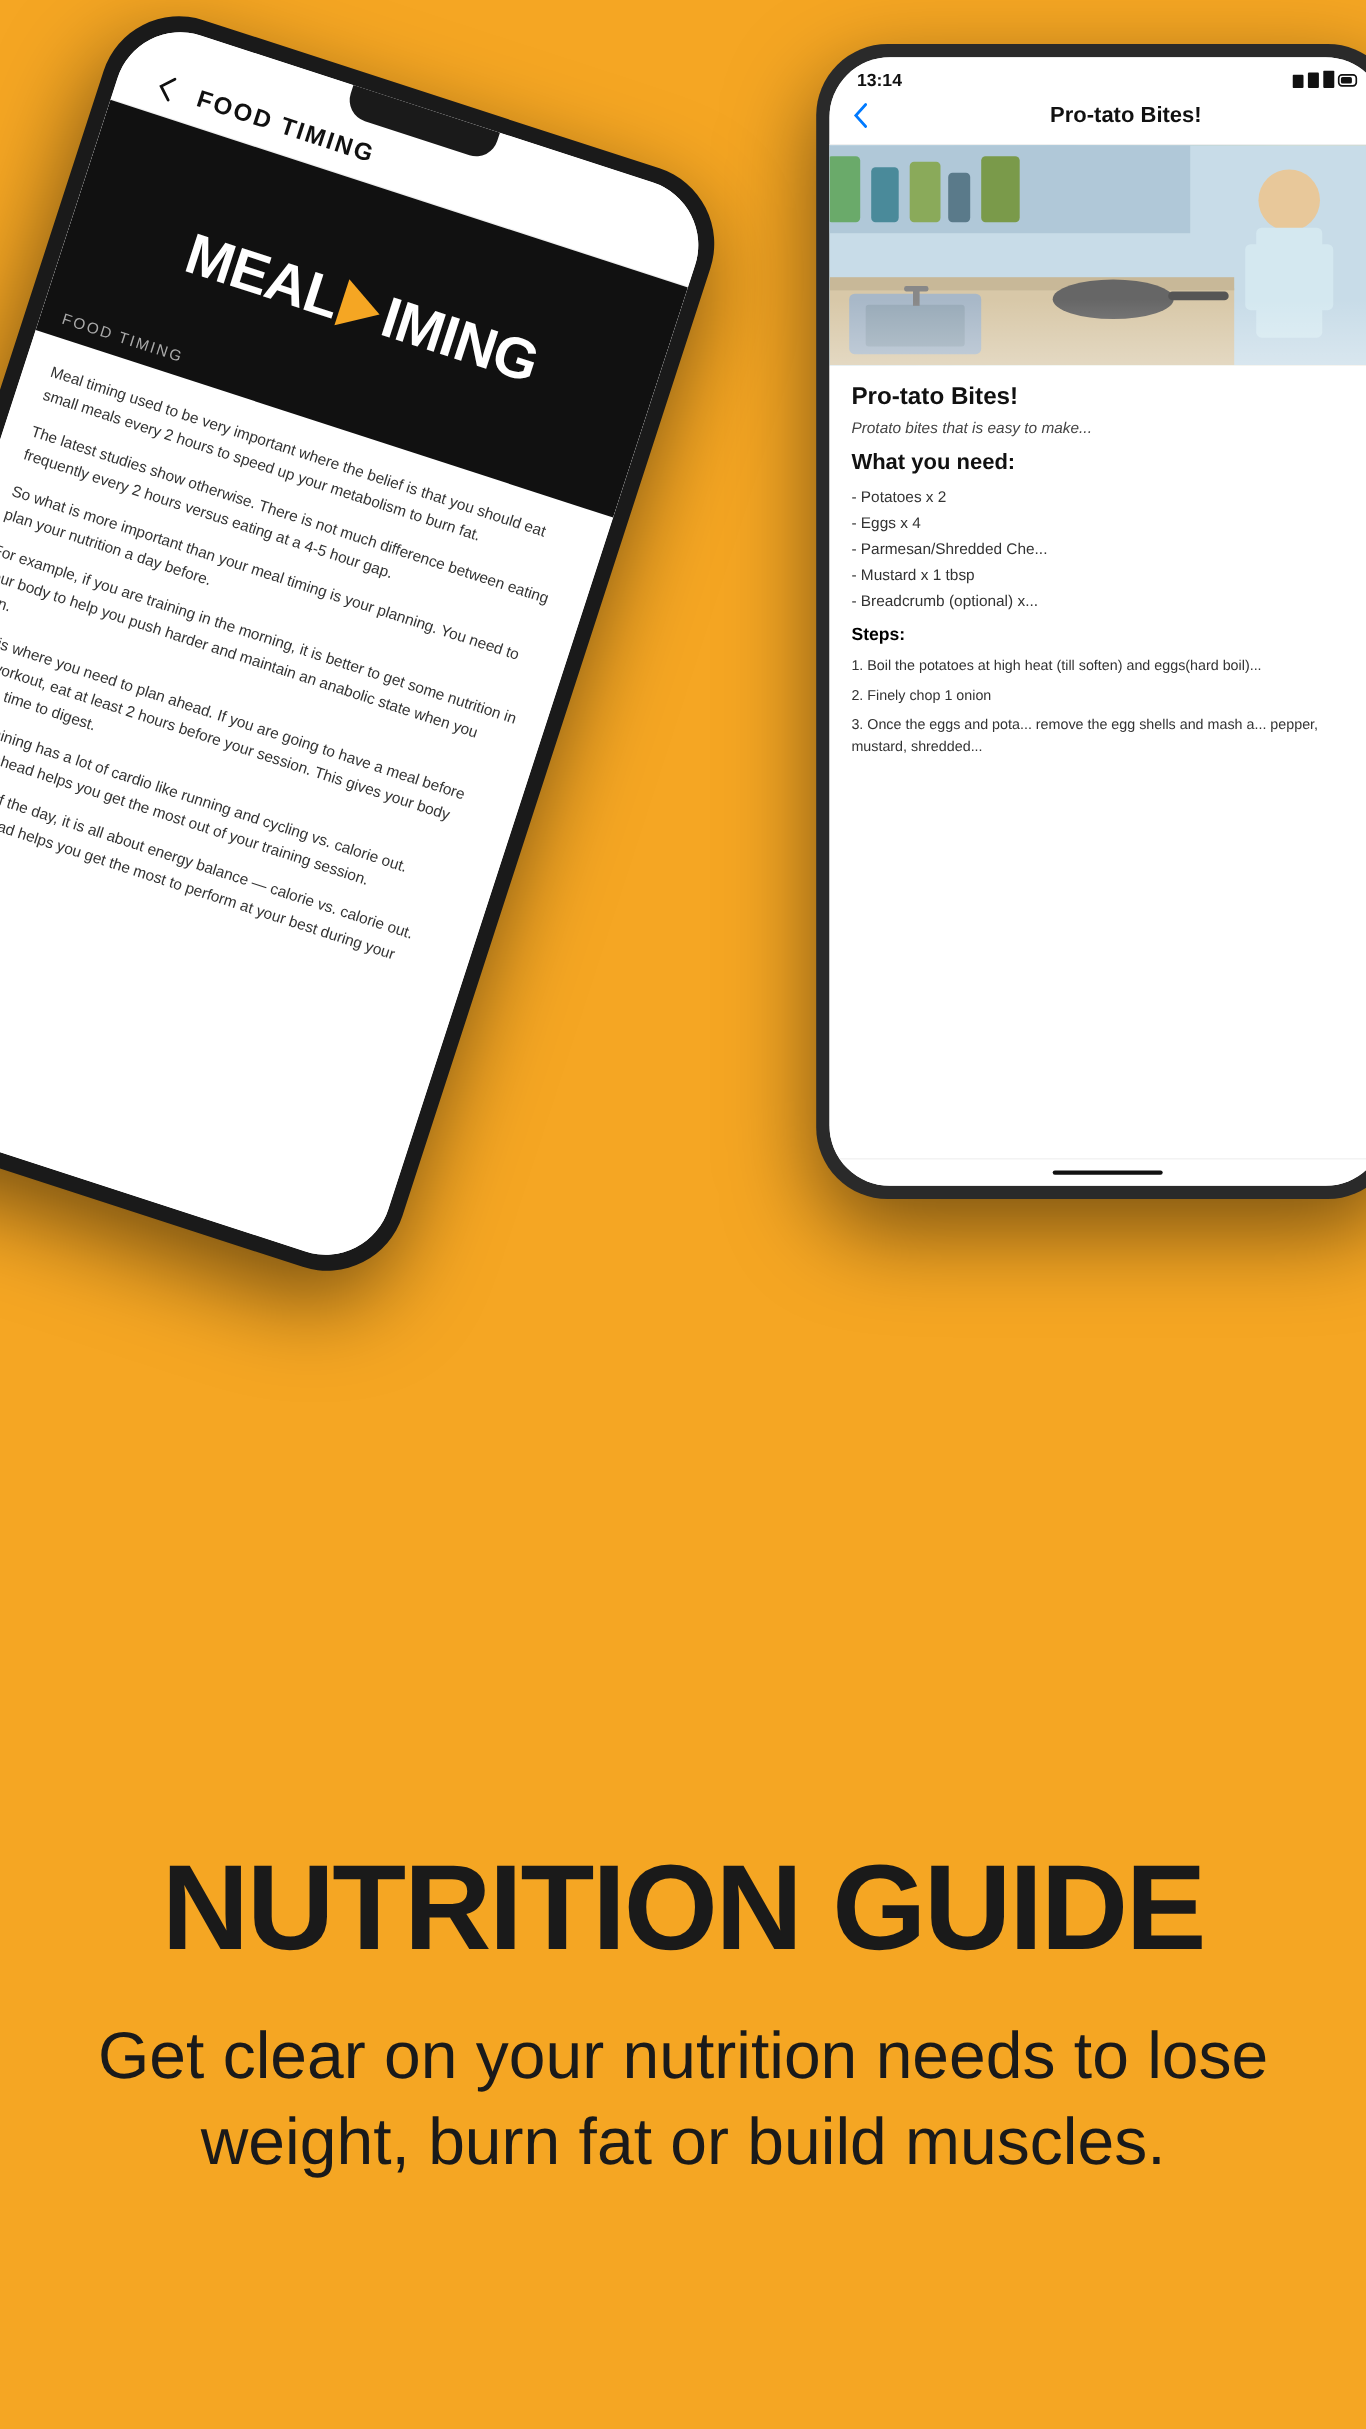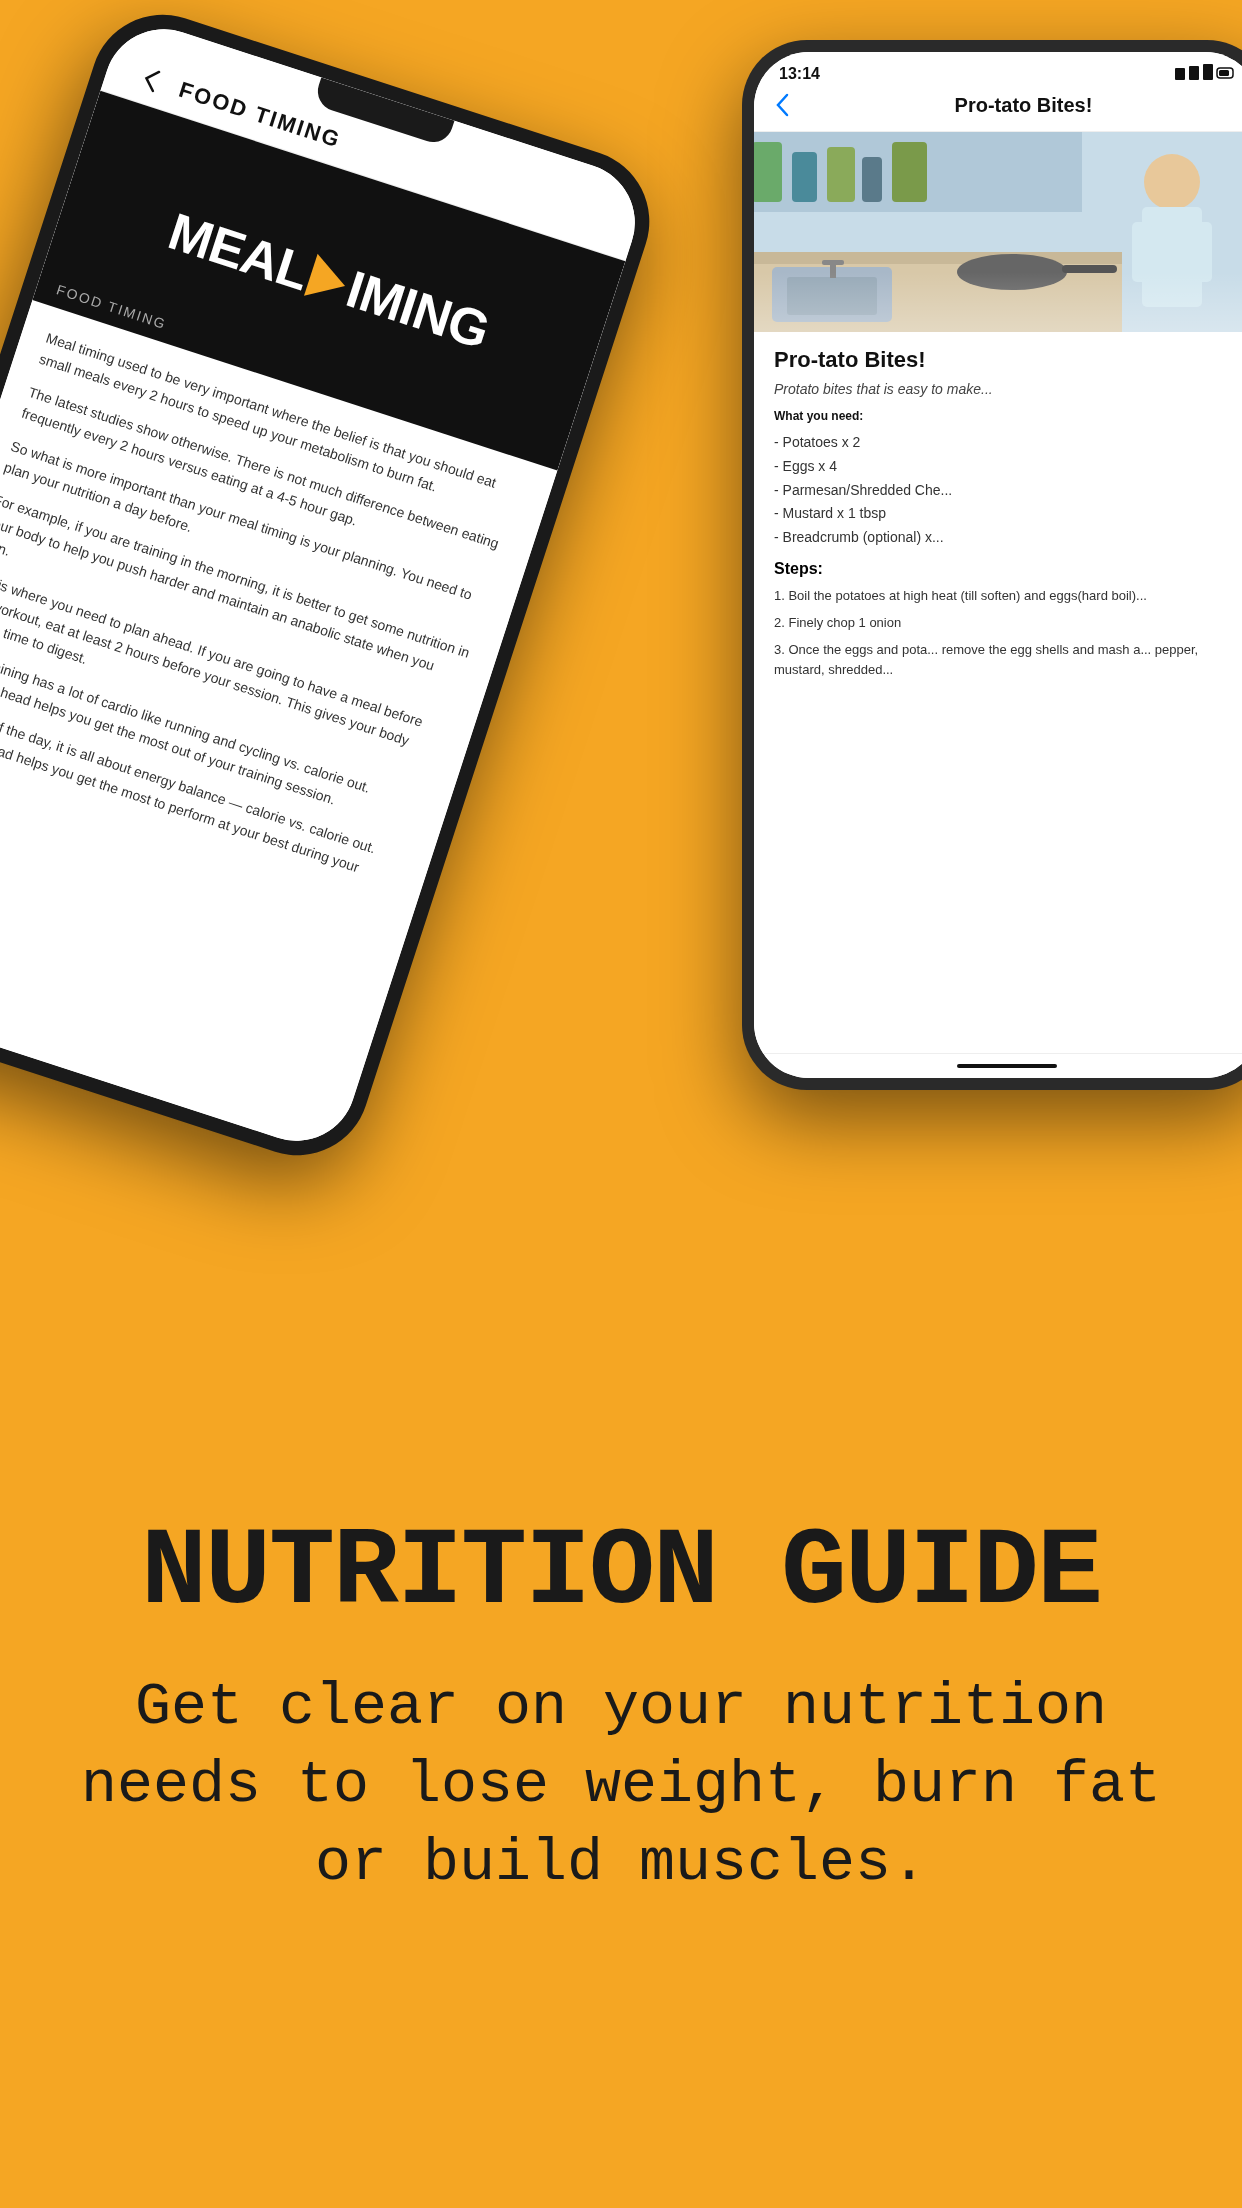--- a/index.html
+++ b/index.html
@@ -16,24 +16,23 @@
     
     .bottom-section {
       position: absolute;
       bottom: 0;
       left: 0;
       right: 0;
       height: 750px;
       display: flex;
       flex-direction: column;
       align-items: center;
-      justify-content: flex-start;
+      justify-content: center;
       padding: 60px 48px;
       text-align: center;
-      font-family: Liberation Mono, monospace;
     }
 
     .nutrition-title {
       font-size: 110px;
       font-weight: 900;
       color: #1a1a1a;
       letter-spacing: -2px;
       line-height: 1;
       margin-bottom: 40px;
       text-transform: uppercase;
@@ -264,21 +263,21 @@
     }
 
     .recipe-intro {
       font-size: 14px;
       color: #444;
       margin-bottom: 12px;
       font-style: italic;
     }
 
     .section-header {
-      font-size: 12px;
+      font-size: 20px;
       font-weight: 700;
       color: #111;
       margin-bottom: 8px;
     }
 
     .ingredient-item {
       font-size: 14px;
       color: #333;
       line-height: 1.7;
     }

